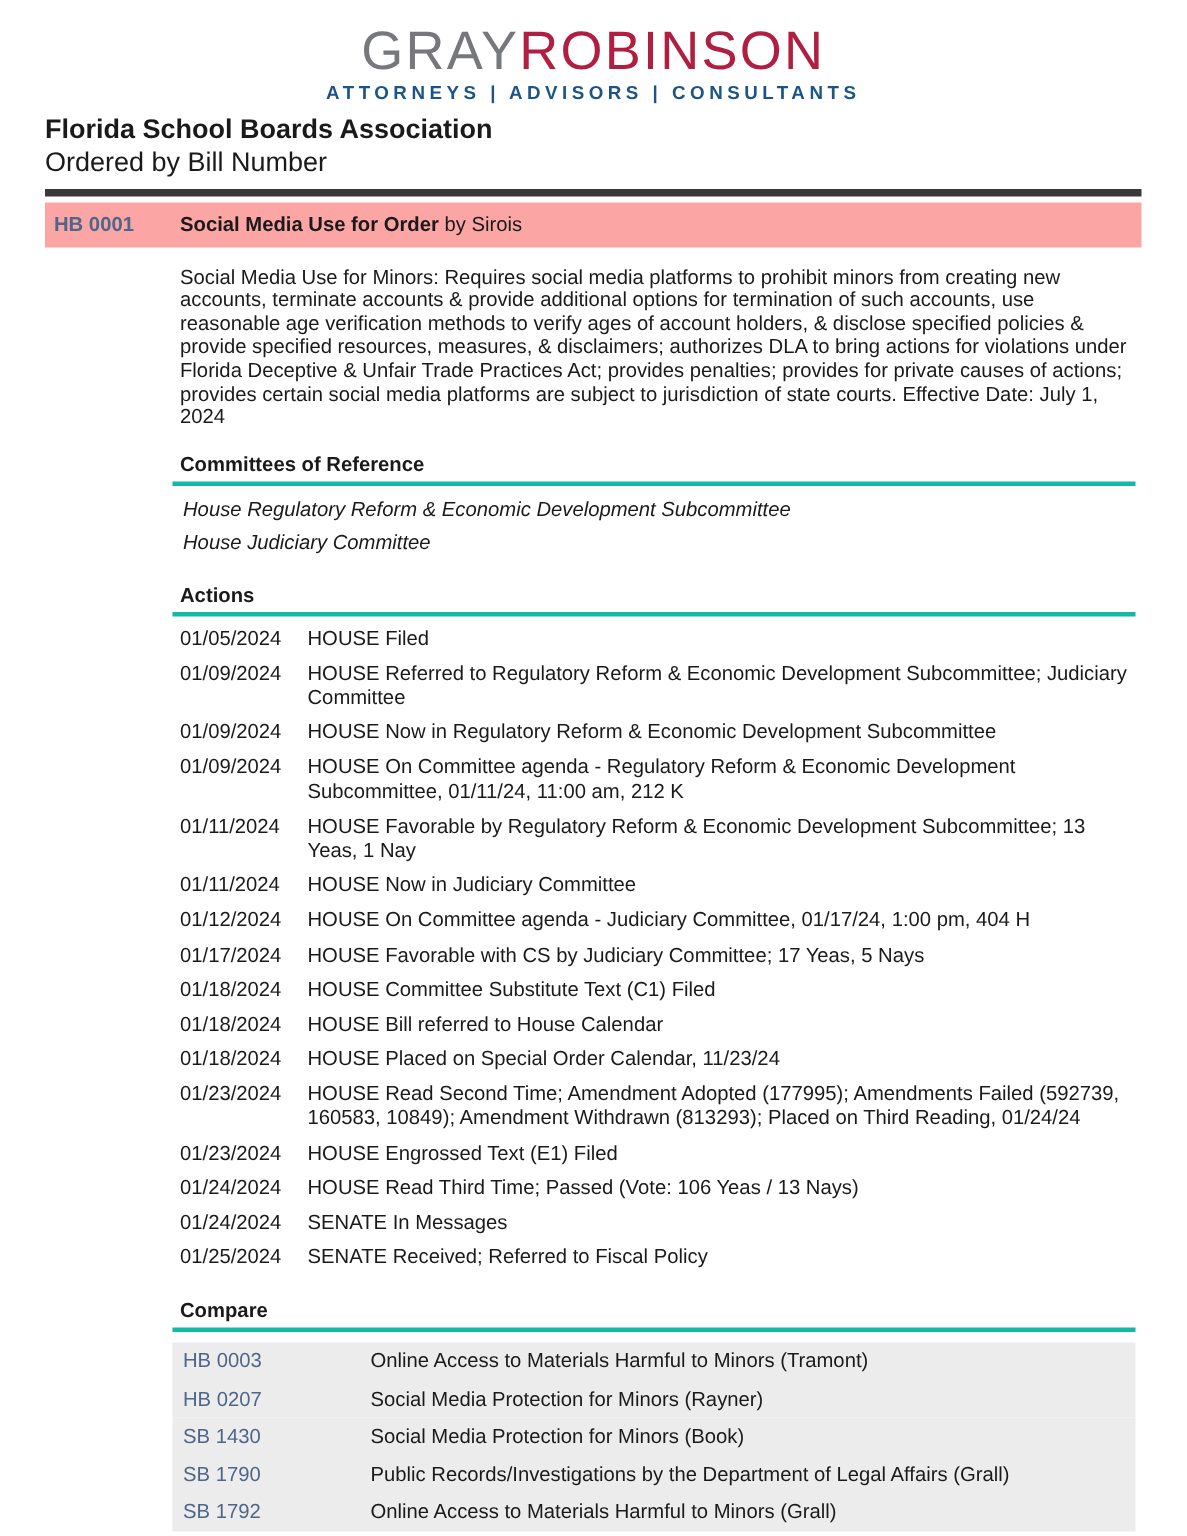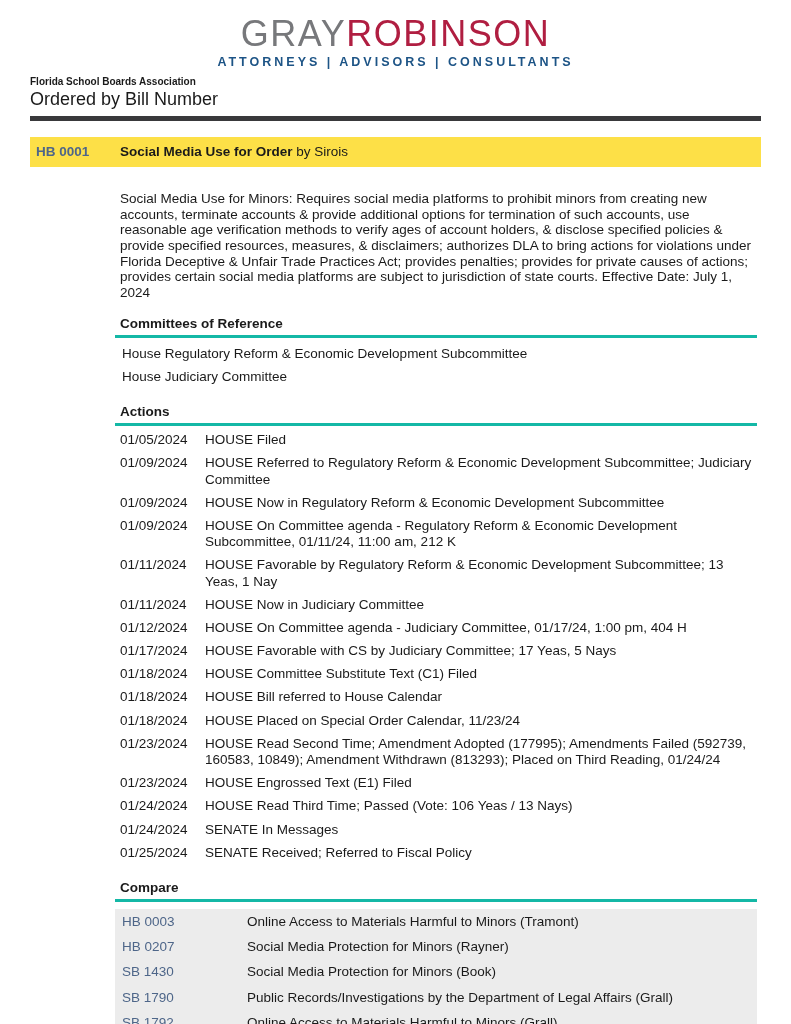--- a/index.html
+++ b/index.html
@@ -21,48 +21,48 @@
   .logo-gray { color:#77787b; }
   .logo-red  { color:#b01e41; }
   .logo-tagline {
     margin-top:3px;
     font-size:12.5px; font-weight:bold; letter-spacing:3px;
     color:#1d5486; white-space:nowrap;
   }
 
   
   .report-head { margin:7px 30px 0 30px; }
-  .org-name { font-weight:bold; font-size:10px; line-height:1.18; }
+  .org-name { font-weight:bold; font-size:18px; line-height:1.18; }
   .order-note { font-size:18px; line-height:1.25; }
 
   .divider-bar { margin:6px 30px 0 30px; height:5px; background:#39393b; }
 
   
   .bill-row {
-    margin:16px 30px; background:#fde047;
+    margin:4px 30px; background:#fca5a5;
     display:flex; align-items:baseline;
     padding:7px 0 8px 0;
   }
   .bill-num-col { flex:0 0 90px; padding-left:6px; }
   .bill-link { color:#4e6689; font-weight:bold; text-decoration:none; cursor:pointer; }
   .bill-title-line { flex:1; }
   .bill-title { font-weight:bold; }
   .bill-sponsor { font-weight:normal; }
 
   
   .content { margin:0 34px 0 115px; }
   .description { padding:8px 0 0 5px; line-height:1.155; }
 
   .section-heading {
     margin-top:13px; padding:3px 0 4px 5px;
     font-weight:bold; border-bottom:3px solid #14b8a6;
   }
 
   
-  .committee-list { list-style:none; padding-top:5px; }
+  .committee-list { list-style:none; padding-top:5px;font-style:italic; }
   .committee-item { padding:3px 0 3px 7px; line-height:1.2; }
 
   
   .actions-table { padding-top:3px; }
   .action-row { display:flex; padding:3.5px 0; }
   .action-date { flex:0 0 90px; padding-left:5px; line-height:1.2; }
   .action-text { flex:1; line-height:1.2; }
 
   
   .compare-table { margin-top:7px; }

